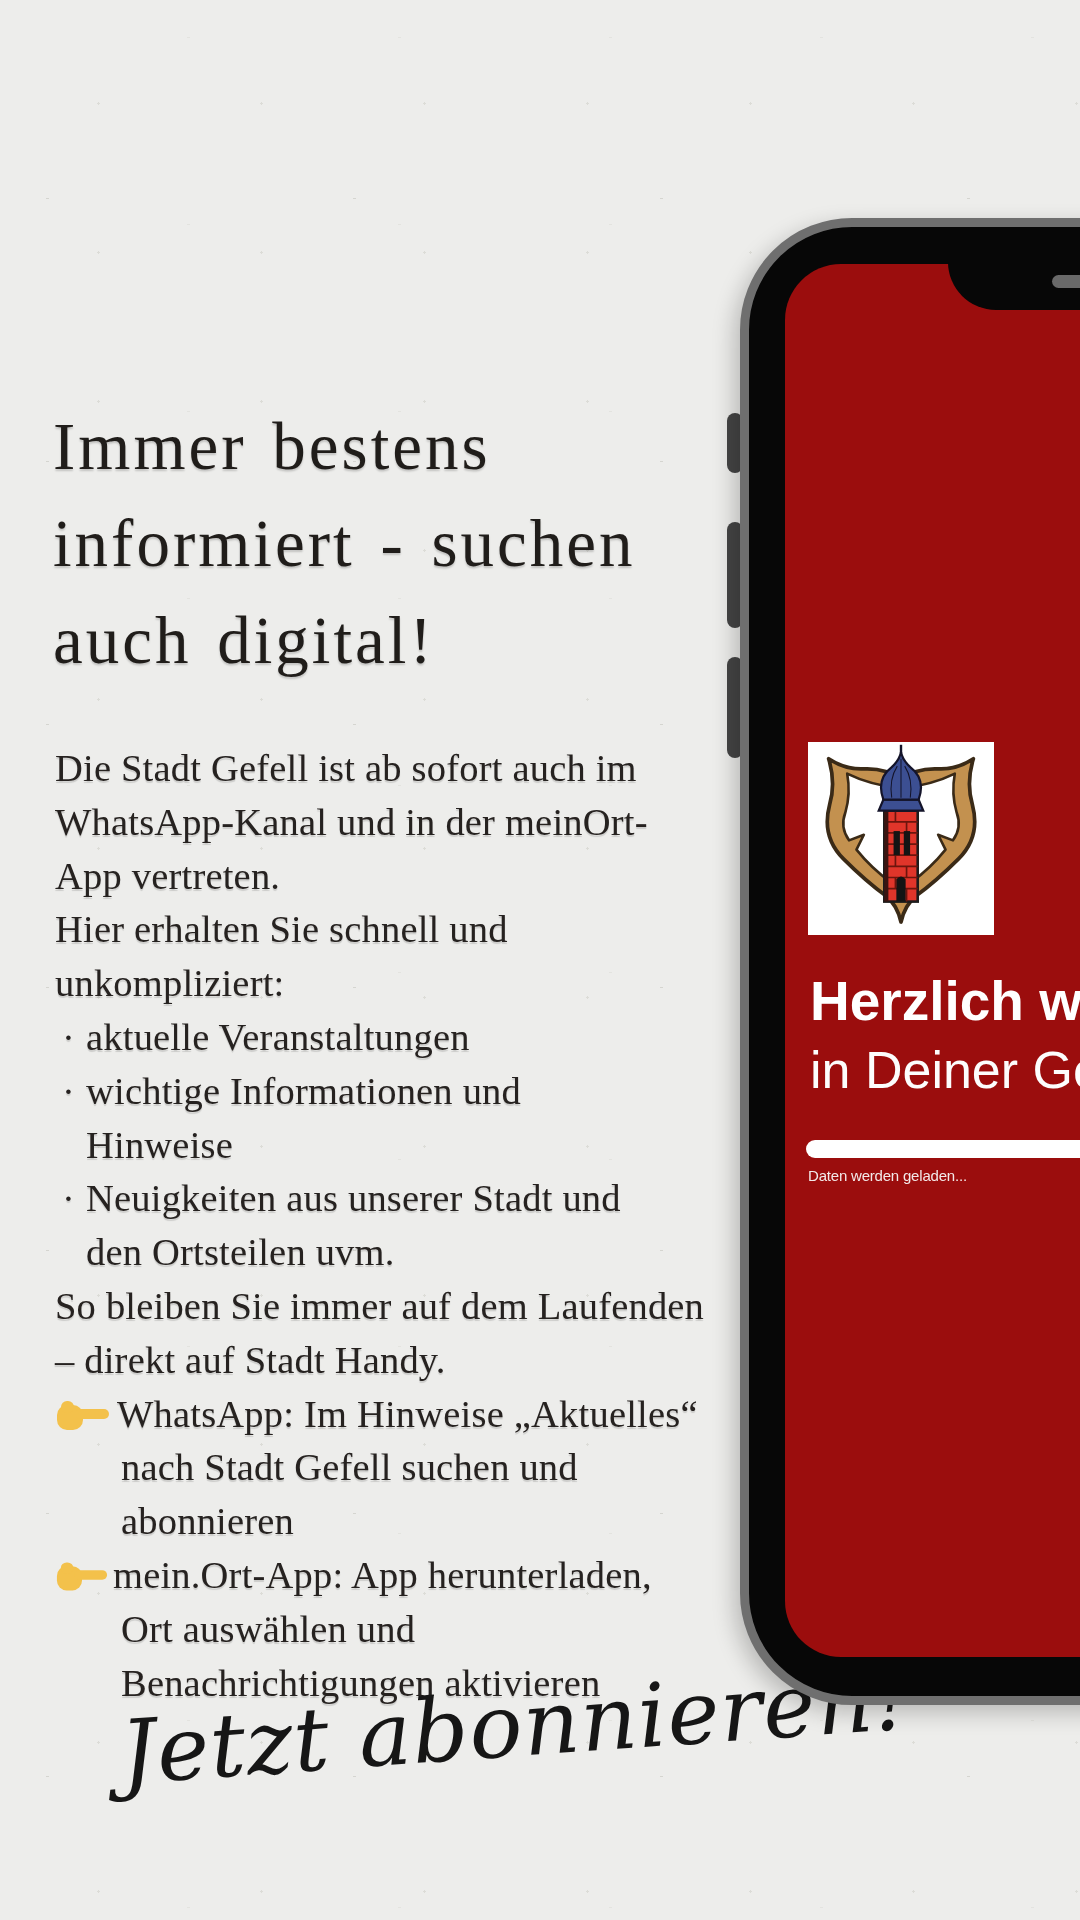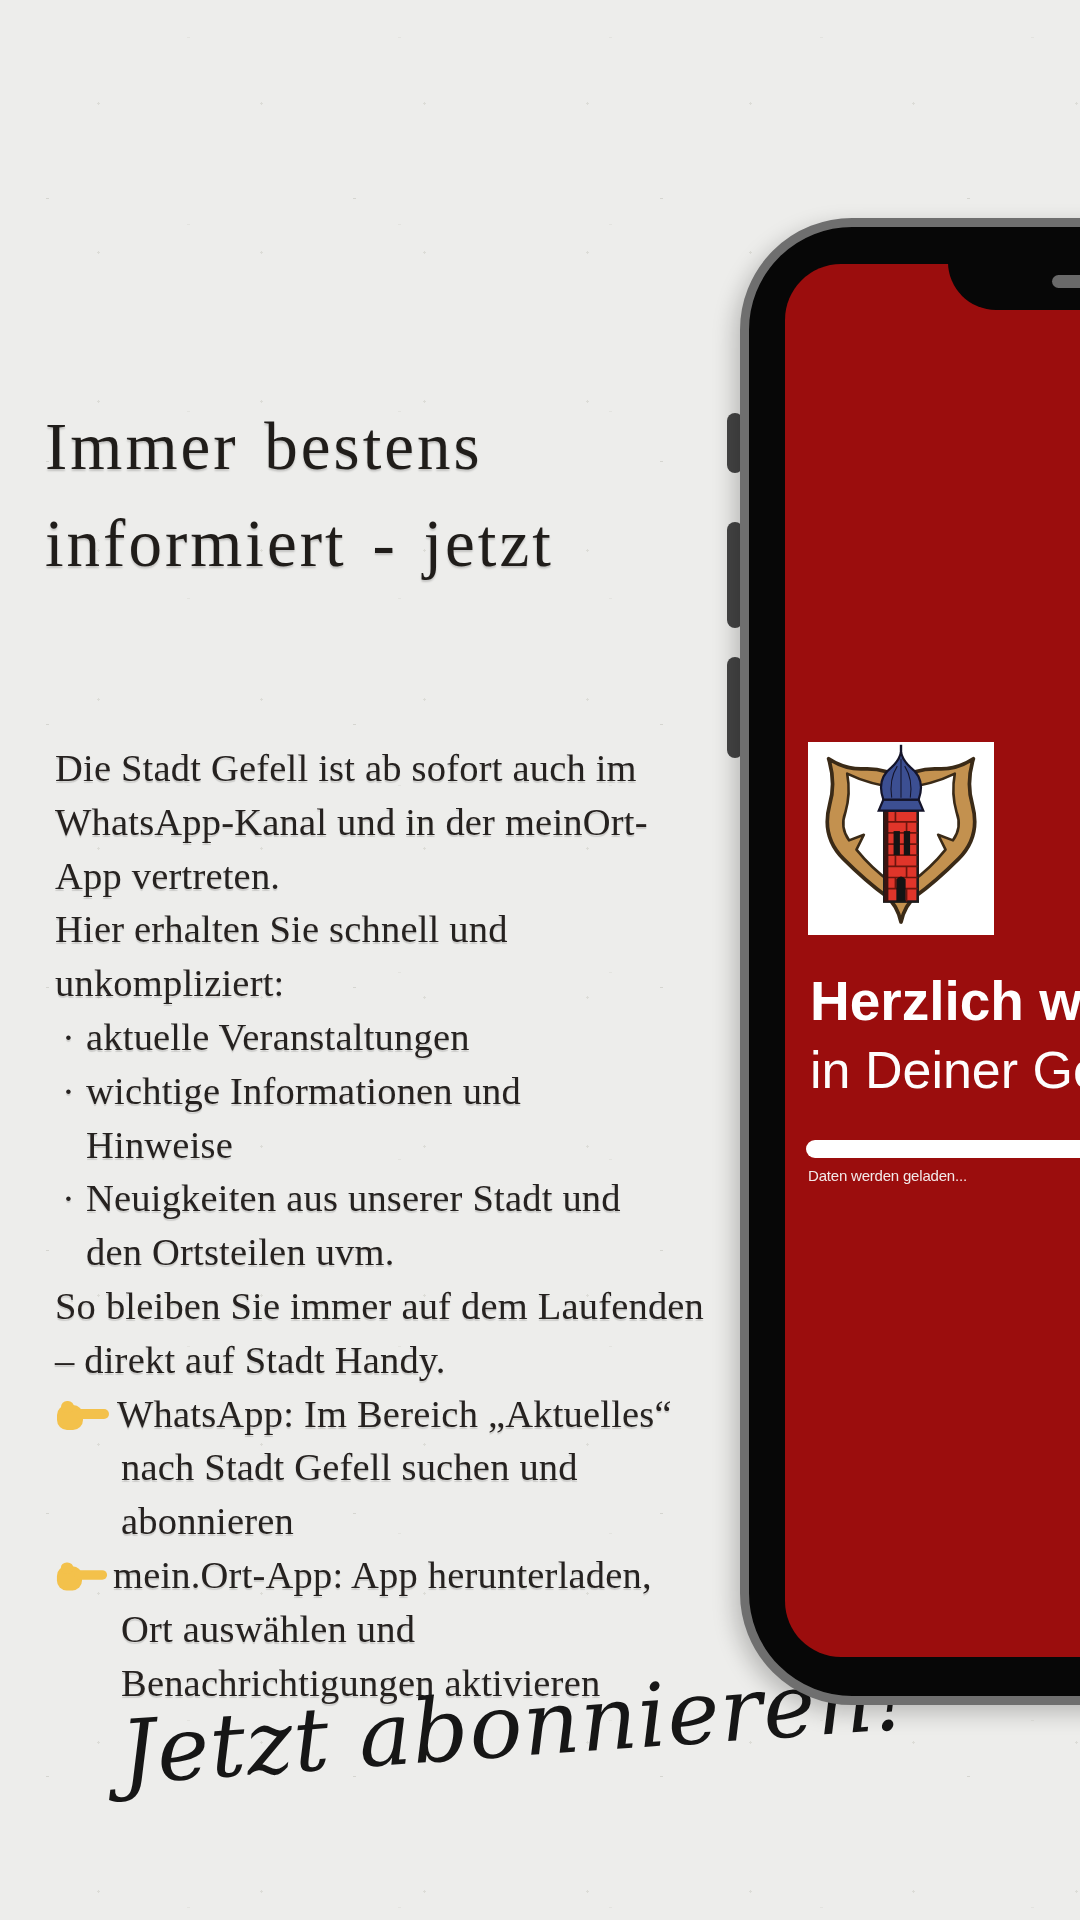--- a/index.html
+++ b/index.html
@@ -11,21 +11,21 @@
       radial-gradient(#e3e3df 1px, transparent 1.1px),
       radial-gradient(#d5d5d0 1px, transparent 1.1px);
     background-size:163px 149px, 211px 187px, 307px 263px;
     background-position:17px 29px, 83px 131px, 201px 67px;
     font-family:"Liberation Serif", serif;
     color:#23201d;
   }
 
   
   .headline{
-    position:absolute;left:45px;top:398px;
+    position:absolute;left:53px;top:398px;
     font-size:67px;line-height:97px;letter-spacing:3px;word-spacing:6px;
     color:#201d1a;text-shadow:0 2px 2px rgba(0,0,0,0.18);
     white-space:nowrap;
   }
   .bodytext{
     position:absolute;left:55px;top:742px;width:700px;
     font-size:38.5px;line-height:53.8px;letter-spacing:0.2px;
     color:#262220;text-shadow:0 1.5px 1px rgba(0,0,0,0.14);
   }
   .line{white-space:nowrap;height:53.8px;}
@@ -74,21 +74,22 @@
   .progress{position:absolute;left:21px;top:876px;width:420px;height:18px;background:#ffffff;border-radius:9px;}
   .loading{position:absolute;left:23px;top:903px;font-size:15px;letter-spacing:-0.2px;color:#f3e9e9;white-space:nowrap;}
 </style>
 </head>
 <body>
 
 <div class="canvas">
 
   <div class="headline">
     <div>Immer bestens</div>
-    <div>informiert - jetzt</div>
+    <div>informiert - suchen</div>
+    <div>auch digital!</div>
   </div>
 
   <div class="bodytext">
     <div class="line plain">Die Stadt Gefell ist ab sofort auch im</div>
     <div class="line plain">WhatsApp-Kanal und in der meinOrt-</div>
     <div class="line plain">App vertreten.</div>
     <div class="line plain">Hier erhalten Sie schnell und</div>
     <div class="line plain">unkompliziert:</div>
 
     <div class="line bullet"><span class="dot">·</span><span>aktuelle Veranstaltungen</span></div>
@@ -98,21 +99,21 @@
     <div class="line bullet-cont">den Ortsteilen uvm.</div>
 
     <div class="line plain">So bleiben Sie immer auf dem Laufenden</div>
     <div class="line plain">– direkt auf Stadt Handy.</div>
 
     <div class="line finger">
       <span class="hand"><svg width="56" height="40" viewBox="0 0 56 40">
             <rect x="2" y="12" width="26" height="25" rx="10" fill="#f3c14b"></rect>
             <rect x="20" y="16" width="34" height="10" rx="5" fill="#f3c14b"></rect>
             <rect x="6" y="8" width="13" height="12" rx="6" fill="#f3c14b"></rect>
-          </svg></span><span>WhatsApp: Im Bereich „Aktuelles“</span>
+          </svg></span><span>WhatsApp: Im Hinweise „Aktuelles“</span>
     </div>
     <div class="line finger-cont">nach Stadt Gefell suchen und</div>
     <div class="line finger-cont">abonnieren</div>
 
     <div class="line finger">
       <span class="hand tight"><svg width="54" height="40" viewBox="0 0 56 40">
             <rect x="2" y="12" width="26" height="25" rx="10" fill="#f3c14b"></rect>
             <rect x="20" y="16" width="34" height="10" rx="5" fill="#f3c14b"></rect>
             <rect x="6" y="8" width="13" height="12" rx="6" fill="#f3c14b"></rect>
           </svg></span><span>mein.Ort-App: App herunterladen,</span>

